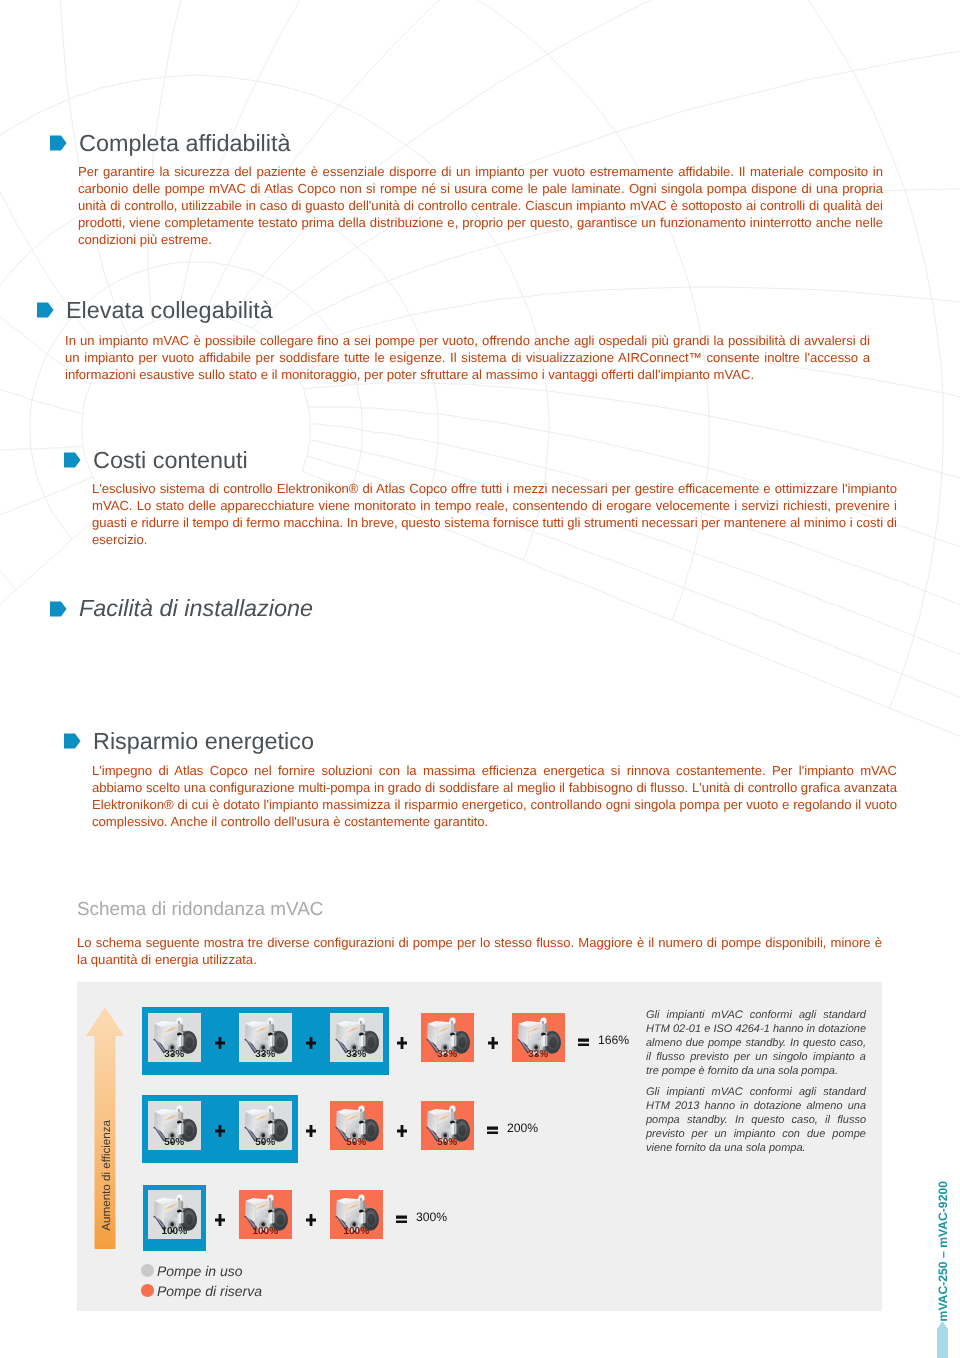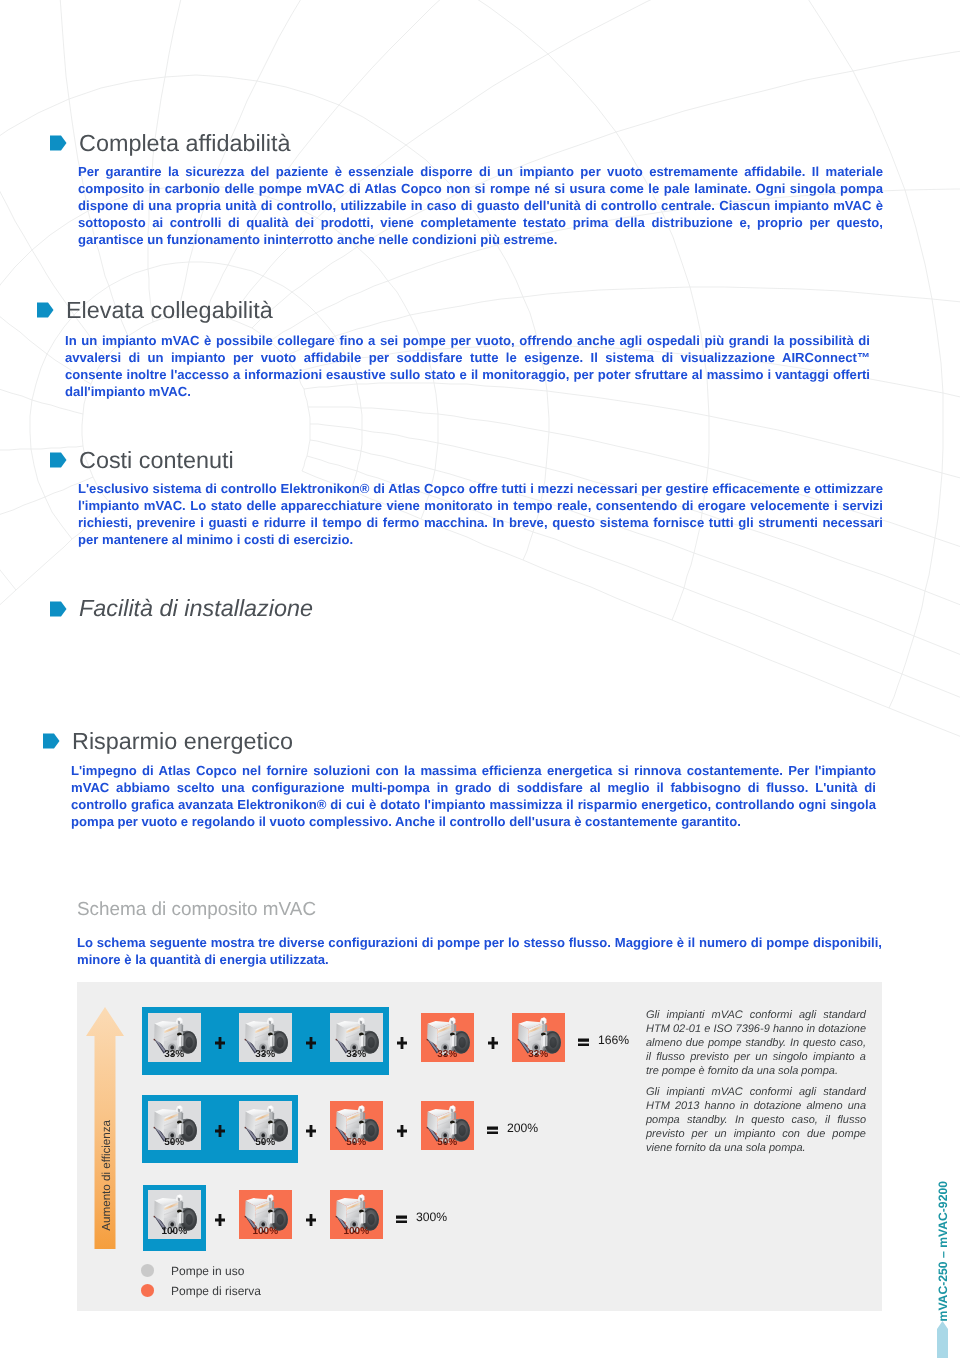--- a/index.html
+++ b/index.html
@@ -17,22 +17,22 @@
   #content { position:absolute; inset:0; z-index:1; }
 
   .section { position:absolute; }
   .sec-head { display:flex; align-items:center; }
   .bullet { width:16.5px; height:16px; flex:none; }
   .sec-title {
     font-size:23.4px; font-weight:400; color:#4b5055;
     letter-spacing:0px; margin-left:12.5px; white-space:nowrap;
   }
   .body-txt {
-    font-size:13.1px; line-height:17px; color:#1d4ed8;
-    text-align:justify; font-weight:700;
+    font-size:13.1px; line-height:17px; color:#c2410c;
+    text-align:justify; font-weight:400;
   }
   .plain-title {
     font-size:18.9px; color:#a8abac; font-weight:400; letter-spacing:0px;
   }
   ul.dashes { list-style:none; }
   ul.dashes li { position:relative; padding-left:8.5px; font-size:13.1px; line-height:17.4px; color:#3c4043; }
   ul.dashes li:before {
     content:""; position:absolute; left:0.5px; top:8px;
     border-left:2.8px solid #44484b;
     border-top:2px solid transparent;
@@ -55,21 +55,21 @@
     font-size:10px; font-weight:700; color:#181818; letter-spacing:0px;
     line-height:11px;
   }
   .cell.orange .pct { color:#6f1a0c; }
   .plus { position:absolute; width:10px; height:12px; }
   .eq { position:absolute; width:11px; height:8px; }
   .total { position:absolute; font-size:12.2px; font-weight:400; color:#171717; line-height:13px; }
   .legend { position:absolute; }
   .legend-row { display:flex; align-items:center; height:13px; }
   .legend-dot { width:13px; height:12.5px; border-radius:50%; flex:none; }
-  .legend-txt { font-size:12px; color:#3a3c3e; margin-left:17px; }
+  .legend-txt { font-size:14px; font-style:italic; color:#3a3c3e; margin-left:3px; }
   .note {
     position:absolute; font-size:11.0px; line-height:14px; font-style:italic;
     color:#3b3e40; text-align:justify; width:220px;
   }
 
   
   #spine { position:absolute; left:936px; top:1181px; }
   #spine-bar { position:absolute; left:0.5px; top:140px; }
   #spine-txt {
     position:absolute; left:0; top:0; writing-mode:vertical-rl; transform:rotate(180deg);
@@ -132,51 +132,51 @@
     <div class="section" style="left:37px; top:296.5px; width:835px;">
       <div class="sec-head">
         <svg class="bullet" viewBox="0 0 16.5 16">
           <path d="M0 0.5 H11 L16.5 8 L11 15.5 H0 Z" fill="#0d8fc4"></path>
         </svg>
         <div class="sec-title">Elevata collegabilità</div>
       </div>
       <div class="body-txt" style="margin-top:8px; margin-left:28px; width:805px;">In un impianto mVAC è possibile collegare fino a sei pompe per vuoto, offrendo anche agli ospedali più grandi la possibilità di avvalersi di un impianto per vuoto affidabile per soddisfare tutte le esigenze. Il sistema di visualizzazione AIRConnect™ consente inoltre l'accesso a informazioni esaustive sullo stato e il monitoraggio, per poter sfruttare al massimo i vantaggi offerti dall'impianto mVAC.</div>
     </div>
 
-    <div class="section" style="left:50px; top:446.5px; width:835px;">
+    <div class="section" style="left:64px; top:446.5px; width:835px;">
       <div class="sec-head">
         <svg class="bullet" viewBox="0 0 16.5 16">
           <path d="M0 0.5 H11 L16.5 8 L11 15.5 H0 Z" fill="#0d8fc4"></path>
         </svg>
         <div class="sec-title">Costi contenuti</div>
       </div>
       <div class="body-txt" style="margin-top:6px; margin-left:28px; width:805px;">L'esclusivo sistema di controllo Elektronikon® di Atlas Copco offre tutti i mezzi necessari per gestire efficacemente e ottimizzare l'impianto mVAC. Lo stato delle apparecchiature viene monitorato in tempo reale, consentendo di erogare velocemente i servizi richiesti, prevenire i guasti e ridurre il tempo di fermo macchina. In breve, questo sistema fornisce tutti gli strumenti necessari per mantenere al minimo i costi di esercizio.</div>
     </div>
 
     <div class="section" style="left:50px; top:595px; width:835px;font-style:italic;">
       <div class="sec-head">
         <svg class="bullet" viewBox="0 0 16.5 16">
           <path d="M0 0.5 H11 L16.5 8 L11 15.5 H0 Z" fill="#0d8fc4"></path>
         </svg>
         <div class="sec-title">Facilità di installazione</div>
       </div>
     </div>
 
-    <div class="section" style="left:43px; top:727.5px; width:835px;">
+    <div class="section" style="left:64px; top:727.5px; width:835px;">
       <div class="sec-head">
         <svg class="bullet" viewBox="0 0 16.5 16">
           <path d="M0 0.5 H11 L16.5 8 L11 15.5 H0 Z" fill="#0d8fc4"></path>
         </svg>
         <div class="sec-title">Risparmio energetico</div>
       </div>
       <div class="body-txt" style="margin-top:7px; margin-left:28px; width:805px;">L'impegno di Atlas Copco nel fornire soluzioni con la massima efficienza energetica si rinnova costantemente. Per l'impianto mVAC abbiamo scelto una configurazione multi-pompa in grado di soddisfare al meglio il fabbisogno di flusso. L'unità di controllo grafica avanzata Elektronikon® di cui è dotato l'impianto massimizza il risparmio energetico, controllando ogni singola pompa per vuoto e regolando il vuoto complessivo. Anche il controllo dell'usura è costantemente garantito.</div>
     </div>
 
     <div class="section" style="left:77px; top:899px; width:808px;">
-      <div class="plain-title">Schema di composito mVAC</div>
+      <div class="plain-title">Schema di ridondanza mVAC</div>
       <div class="body-txt" style="margin-top:13px; width:805px;">Lo schema seguente mostra tre diverse configurazioni di pompe per lo stesso flusso. Maggiore è il numero di pompe disponibili, minore è la quantità di energia utilizzata.</div>
     </div>
 
     <div id="diagram" style="left:77px; top:982px; width:805px; height:329px;">
 
       <svg class="arrow-wrap" style="left:9px; top:25px;" width="38" height="242" viewBox="0 0 38 242">
         <defs>
           <linearGradient id="argrad" x1="0" y1="0" x2="0" y2="1">
             <stop offset="0" stop-color="#fbdbb5"></stop>
             <stop offset="0.45" stop-color="#f9c488"></stop>
@@ -1185,21 +1185,21 @@
         <div class="legend-row">
           <span class="legend-dot" style="background:#c9c9c9"></span>
           <span class="legend-txt">Pompe in uso</span>
         </div>
         <div class="legend-row" style="margin-top:7px">
           <span class="legend-dot" style="background:#f8704f"></span>
           <span class="legend-txt">Pompe di riserva</span>
         </div>
       </div>
 
-      <div class="note" style="left:569px; top:26px;">Gli impianti mVAC conformi agli standard HTM 02-01 e ISO 7396-9 hanno in dotazione almeno due pompe standby. In questo caso, il flusso previsto per un singolo impianto a tre pompe è fornito da una sola pompa.</div>
+      <div class="note" style="left:569px; top:26px;">Gli impianti mVAC conformi agli standard HTM 02-01 e ISO 4264-1 hanno in dotazione almeno due pompe standby. In questo caso, il flusso previsto per un singolo impianto a tre pompe è fornito da una sola pompa.</div>
       <div class="note" style="left:569px; top:103px;">Gli impianti mVAC conformi agli standard HTM 2013 hanno in dotazione almeno una pompa standby. In questo caso, il flusso previsto per un impianto con due pompe viene fornito da una sola pompa.</div>
     </div>
 
     <div id="spine">
       <svg id="spine-bar" width="11" height="40" viewBox="0 0 11 40">
         <path d="M5.5 0 L11 8 L11 40 L0 40 L0 8 Z" fill="#a9d8e7"></path>
       </svg>
       <div id="spine-txt">mVAC-250 – mVAC-9200</div>
     </div>
   </div>

